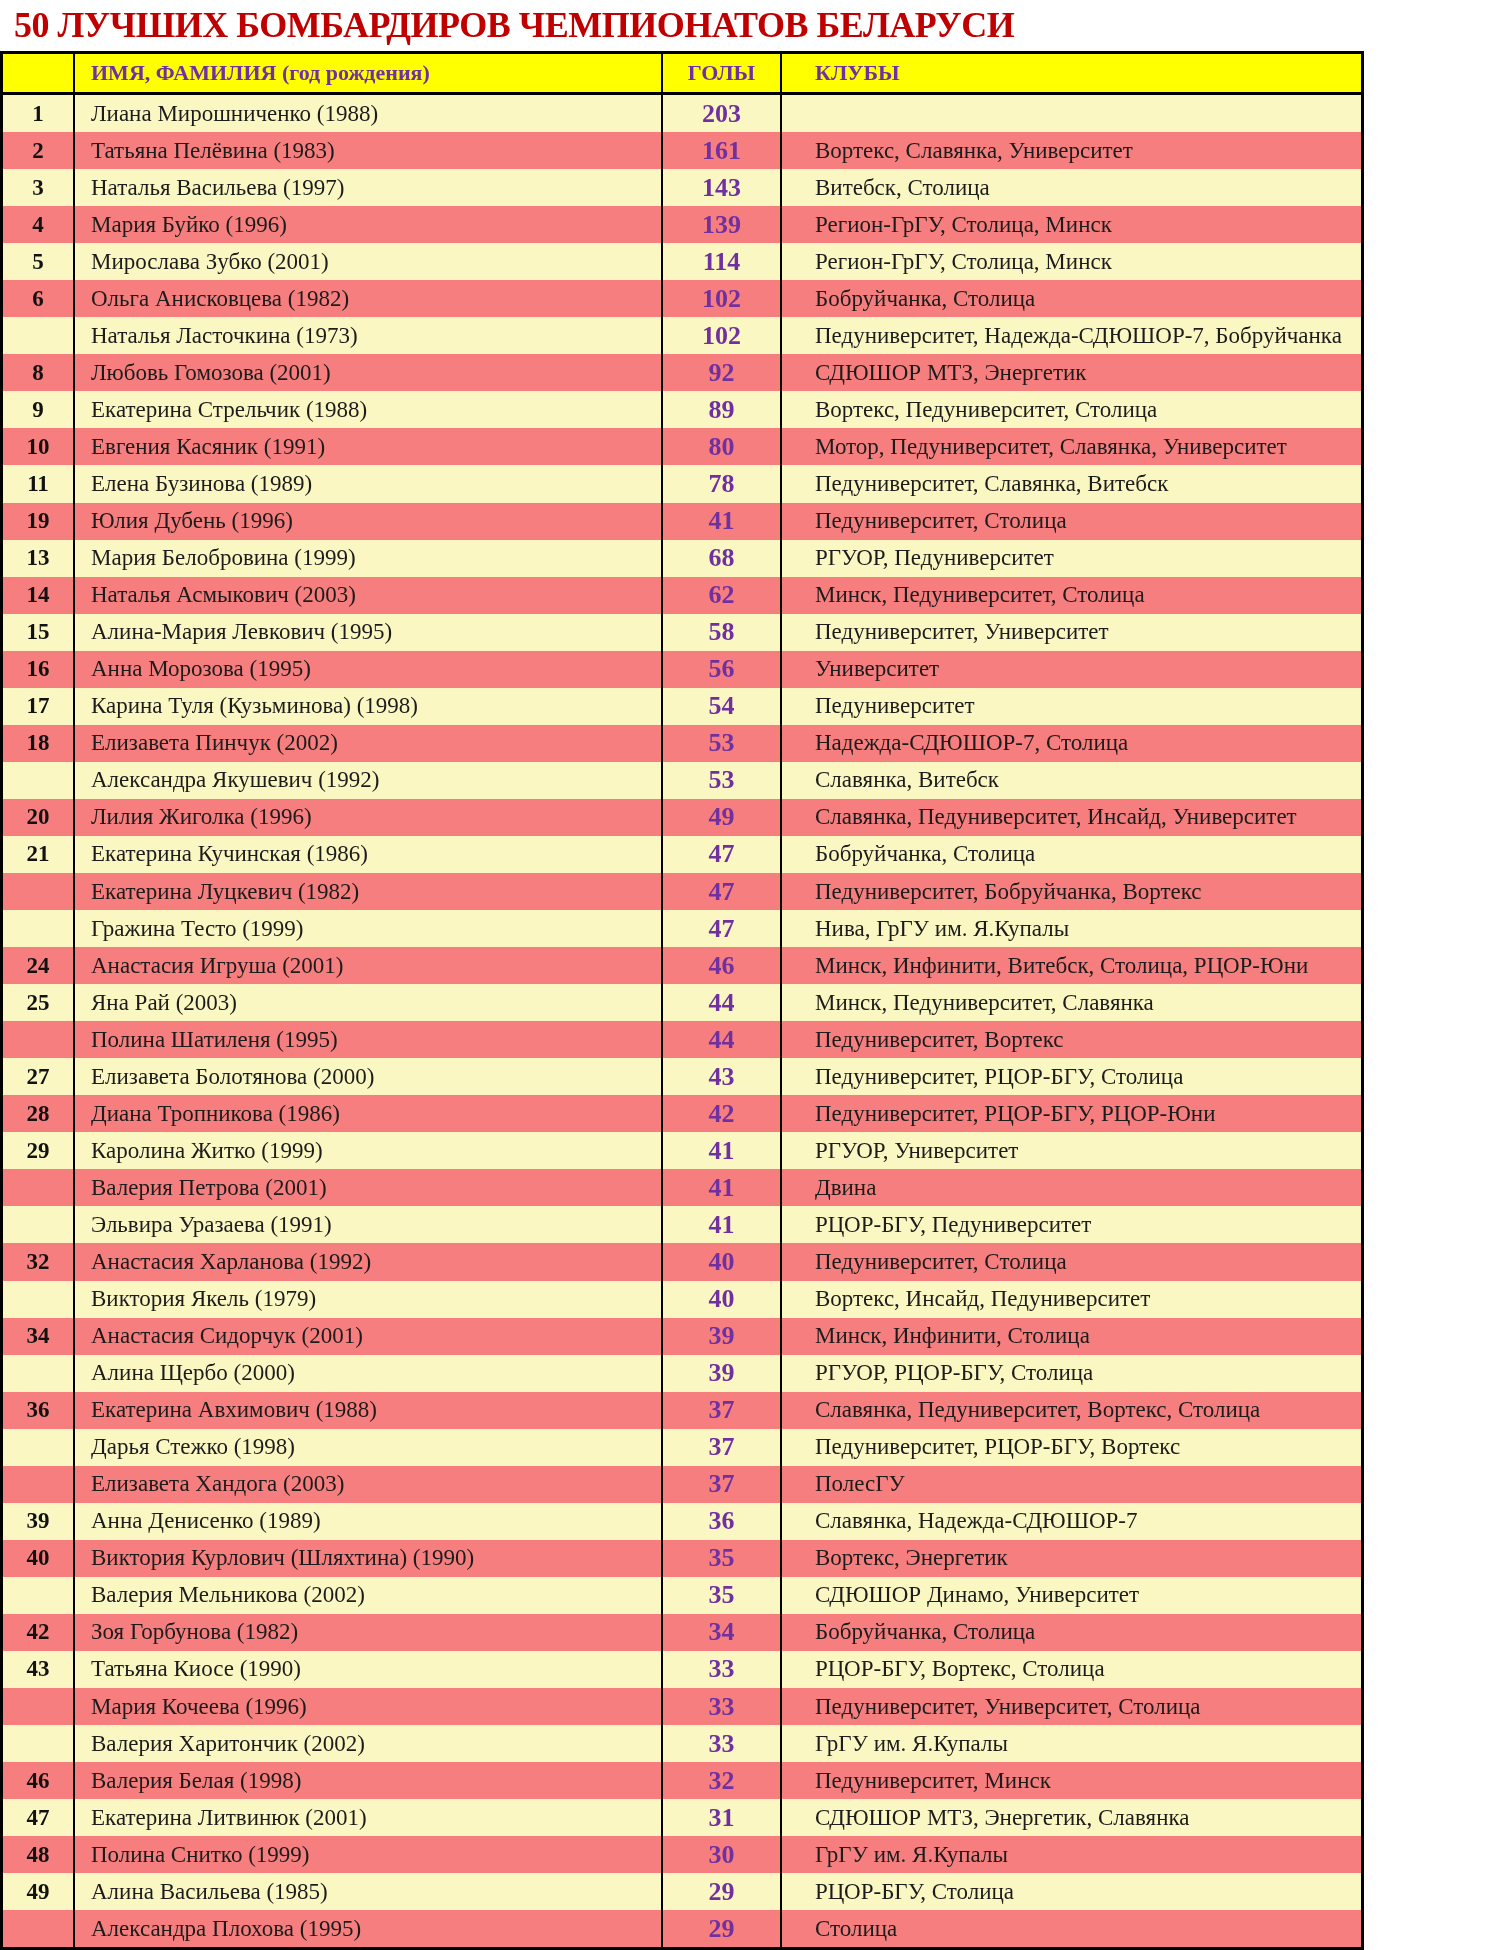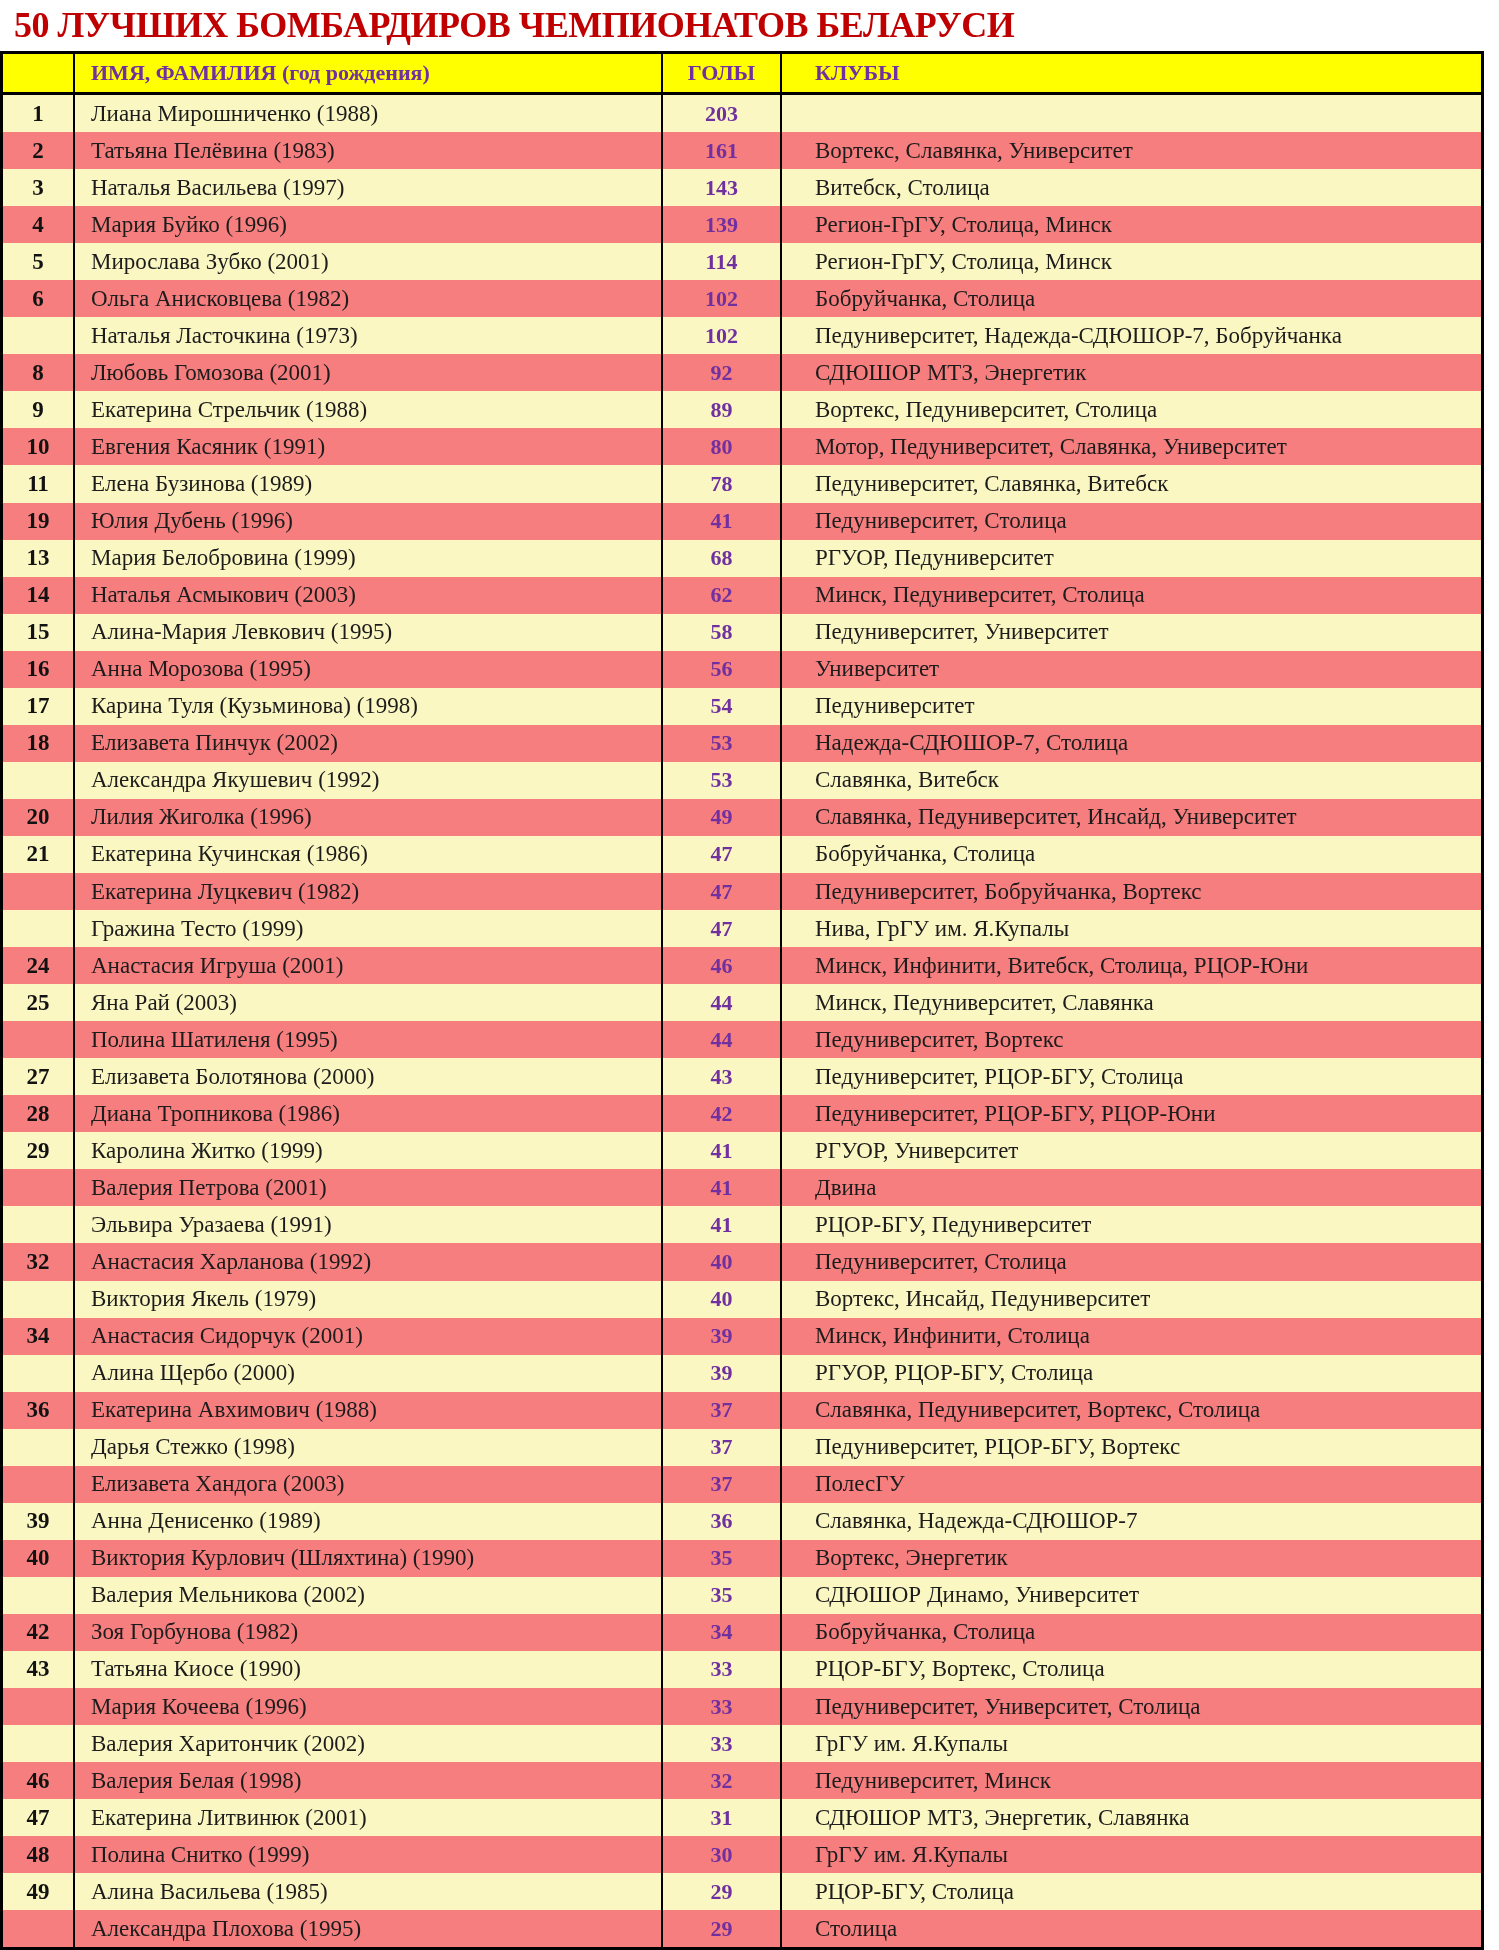--- a/index.html
+++ b/index.html
@@ -21,21 +21,21 @@
     box-sizing: border-box;
     padding: 3px 0 0 14px;
     font-size: 36px;
     line-height: 44px;
     font-weight: bold;
     letter-spacing: -0.5px;
     color: var(--title-red, #c00000);
     white-space: nowrap;
   }
   .scorer-table {
-    width: 1484px;
+    width: 1364px;
     box-sizing: border-box;
     border: 3px solid #000000;
     background: #f0abfc;
     font-family: Liberation Serif, serif;
   }
   .header-row {
     display: flex;
     height: 38px;
     box-sizing: content-box;
     border-bottom: 3px solid #000000;
@@ -82,21 +82,21 @@
     font-weight: bold;
     font-size: 23px;
     color: #121212;
   }
   .name, .clubs {
     font-size: 23px;
     color: #1c1c1c;
   }
   .goals {
     font-weight: bold;
-    font-size: 22px;
+    font-size: 26px;
     color: var(--goals-purple, #7030a0);
   }
 </style>
 </head>
 <body>
 
 <div class="page">
   <h1 class="title">50 ЛУЧШИХ БОМБАРДИРОВ ЧЕМПИОНАТОВ БЕЛАРУСИ</h1>
 
   <div class="scorer-table">

